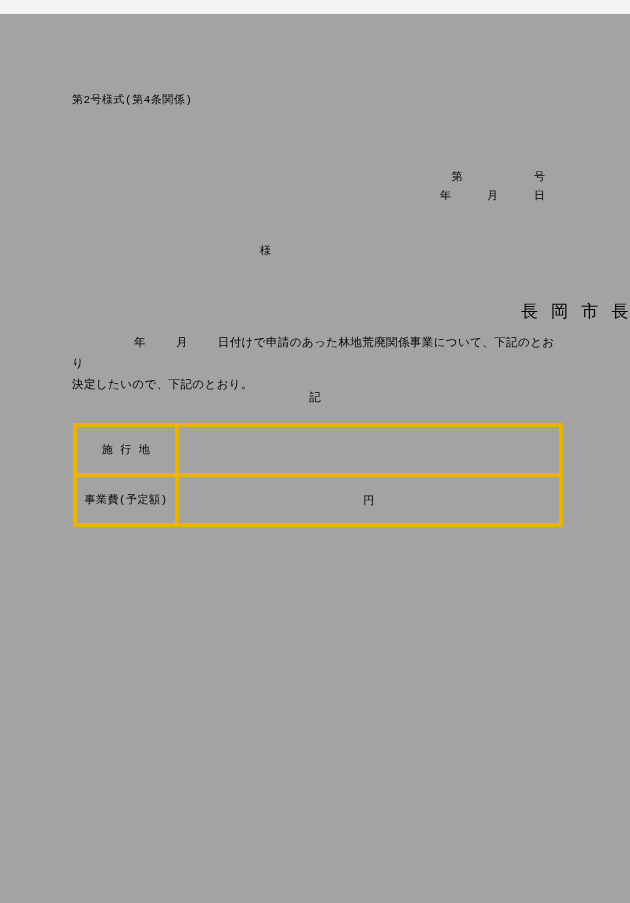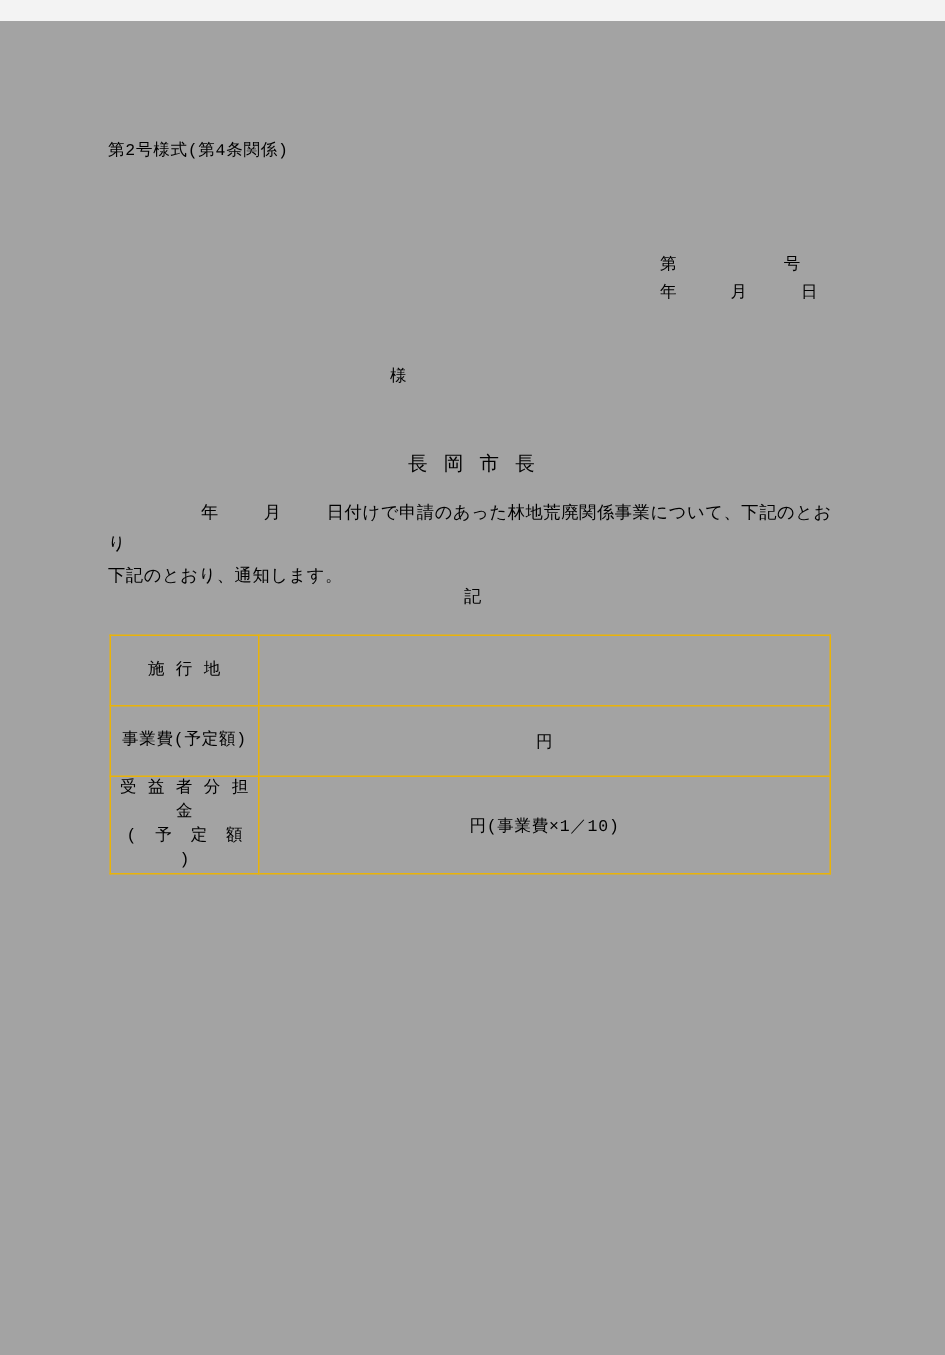--- a/index.html
+++ b/index.html
@@ -38,35 +38,36 @@
   .number-block {
     position: absolute;
     left: 440px;
     top: 154px;
     font-size: 11px;
     line-height: 19px;
     letter-spacing: 0.5px;
   }
   .number-block .row {
     white-space: pre;
+    text-align: right;
   }
   .addressee {
     position: absolute;
     left: 260px;
     top: 229px;
     font-size: 11px;
     letter-spacing: 0.5px;
   }
   .issuer {
     position: absolute;
     left: 0;
     right: 0;
     top: 286px;
-    text-align: center;
-    font-size: 13px;
+    text-align: right;
+    font-size: 17px;
     letter-spacing: 1.5px;
   }
   .body-text {
     position: absolute;
     left: 72px;
     right: 68px;
     top: 318px;
     font-size: 11.5px;
     line-height: 21px;
     letter-spacing: 0.4px;
@@ -89,21 +90,21 @@
   }
   table.form-table {
     position: absolute;
     left: 73px;
     top: 409px;
     width: 478px;
     border-collapse: collapse;
     table-layout: fixed;
   }
   table.form-table td {
-    border: 1px solid #eab308;
+    border: 4px solid #eab308;
     height: 46px;
     font-size: 11px;
     padding: 0;
     vertical-align: middle;
     letter-spacing: 0.5px;
   }
   td.label-cell {
     width: 98px;
     text-align: center;
     line-height: 16px;
@@ -133,38 +134,31 @@
     <div class="row">第          号</div>
     <div class="row">年     月     日</div>
   </div>
 
   <div class="addressee">様</div>
 
   <div class="issuer">長 岡 市 長</div>
 
   <div class="body-text">
     <span class="indent"></span><span>年</span><span class="blank"></span><span>月</span><span class="blank"></span><span>日付けで申請のあった林地荒廃関係事業について、下記のとおり</span><br>
-    <span>下記のとおり、通知します。</span>
+    <span>決定したいので、下記のとおり。</span>
   </div>
 
   <div class="ki">記</div>
 
   <table class="form-table">
     <tbody>
       <tr>
         <td class="label-cell">施    行    地</td>
         <td class="value-cell"></td>
       </tr>
       <tr>
         <td class="label-cell">事業費(予定額)</td>
         <td class="value-cell">円</td>
       </tr>
-      <tr>
-        <td class="label-cell tall">
-          <span>受 益 者 分 担 金</span>
-          <span class="label-line2">( 予  定  額 )</span>
-        </td>
-        <td class="value-cell tall">円(事業費×1／10)</td>
-      </tr>
     </tbody>
   </table>
 
 </div>
 
 </body></html>

